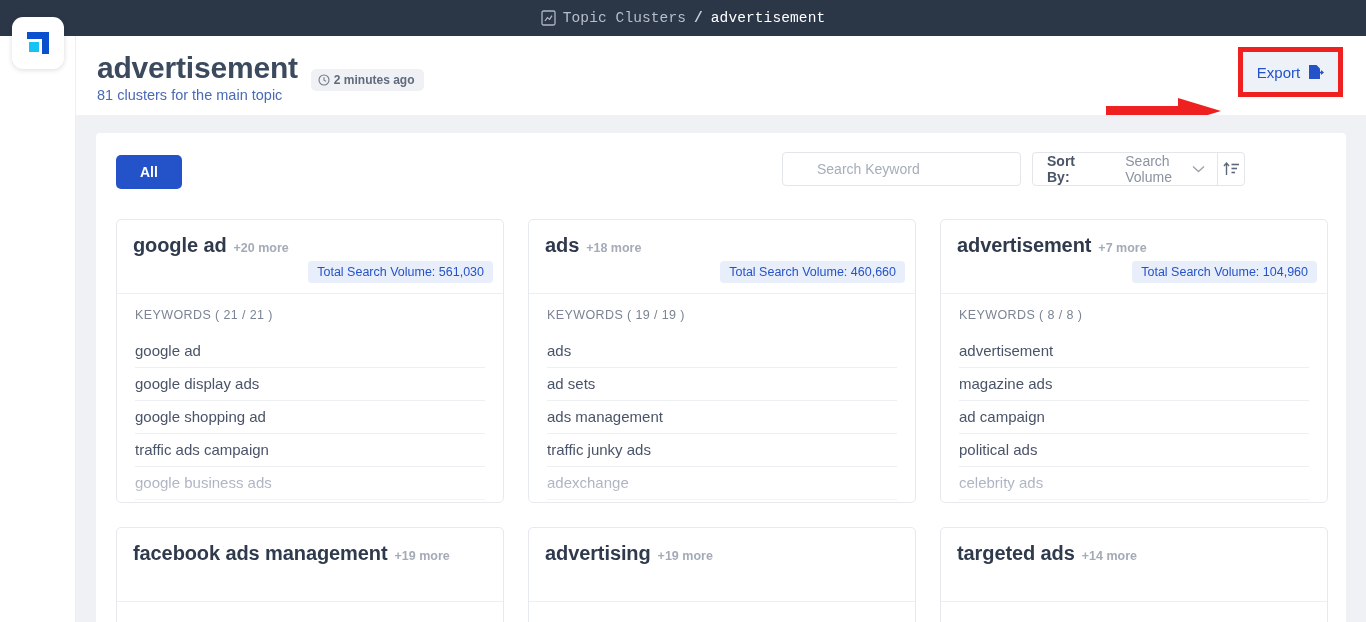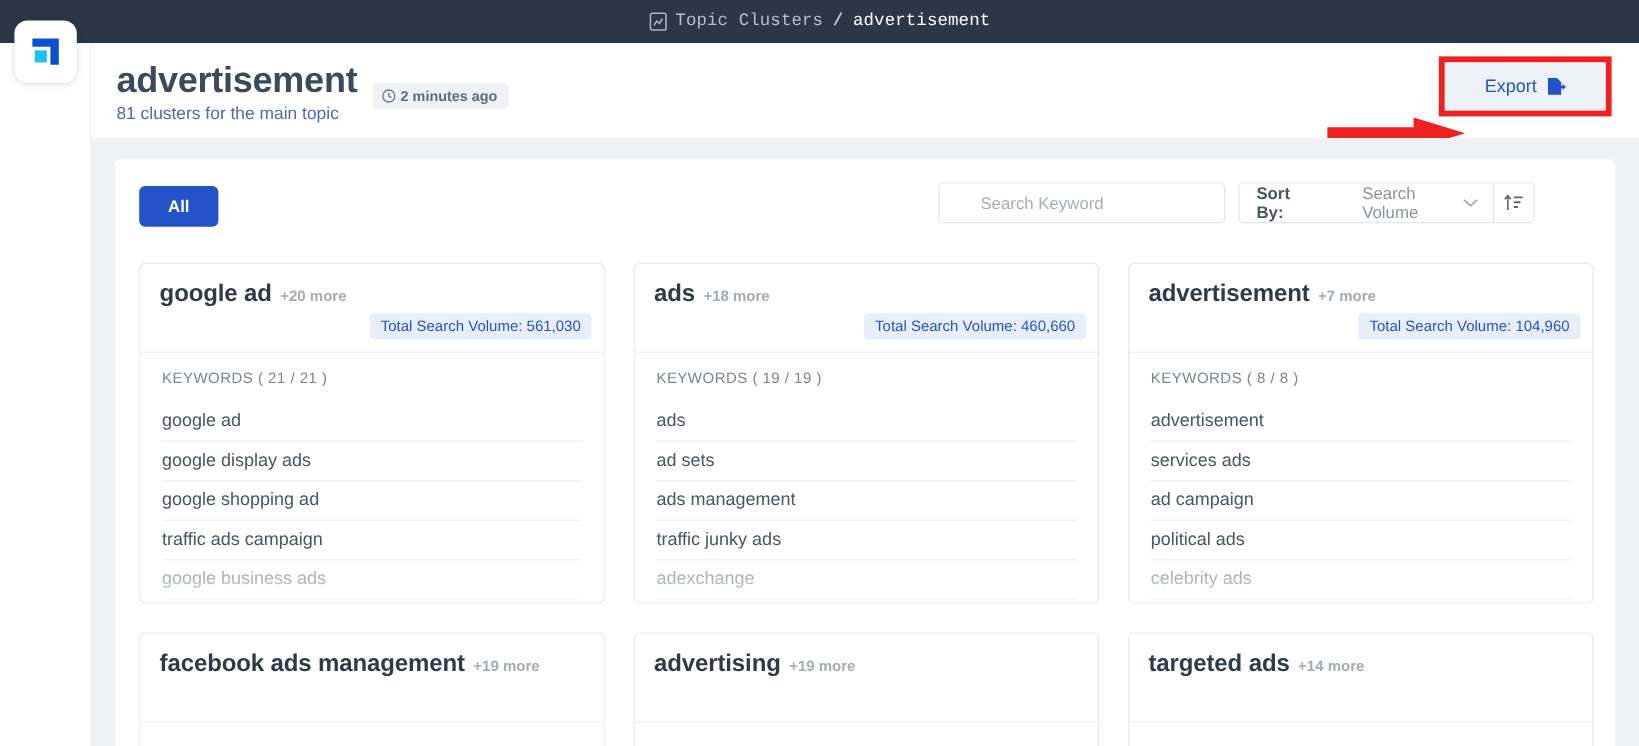--- a/index.html
+++ b/index.html
@@ -90,21 +90,21 @@
   .subtitle {
     position: absolute;
     left: 21px; top: 51px;
     font-size: 14.5px;
     color: #4a6ab5;
   }
 
   .export-wrap {
     position: absolute;
     right: 23px; top: 11px;
-    width: 144px; height: 50px;
+    width: 105px; height: 50px;
     border: 5px solid #ee2020;
     background: #ffffff;
     display: flex;
     align-items: center;
     justify-content: center;
   }
   .export-btn {
     width: 100%; height: 100%;
     background: #edf1f8;
     border: none;
@@ -193,21 +193,21 @@
     color: #45506a;
     font-family: inherit;
     width: 185px;
     background: transparent;
   }
   .search-input::placeholder { color: #a6adb9; }
 
   .sort-group {
     position: absolute;
     left: 936px; top: 19px;
-    width: 247px; height: 34px;
+    width: 213px; height: 34px;
     border: 1px solid #e2e5ea;
     border-radius: 4px;
     display: flex;
     align-items: center;
     background: #fff;
   }
   .sort-label {
     font-size: 14px;
     color: #4b5668;
     font-weight: bold;
@@ -455,21 +455,21 @@
           <div class="card-title-row">
             <span class="card-title">advertisement</span>
             <span class="card-more">+7 more</span>
           </div>
           <span class="vol-badge">Total Search Volume: 104,960</span>
         </div>
         <div class="card-body">
           <div class="kw-header">KEYWORDS  ( 8 / 8 )</div>
           <ul class="kw-list">
             <li class="kw-item">advertisement</li>
-            <li class="kw-item">services ads</li>
+            <li class="kw-item">magazine ads</li>
             <li class="kw-item">ad campaign</li>
             <li class="kw-item">political ads</li>
             <li class="kw-item kw-fade-1">celebrity ads</li>
             <li class="kw-item kw-fade-2">product ads</li>
           </ul>
         </div>
       </div>
 
       <div class="card card-tall">
         <div class="card-head">

